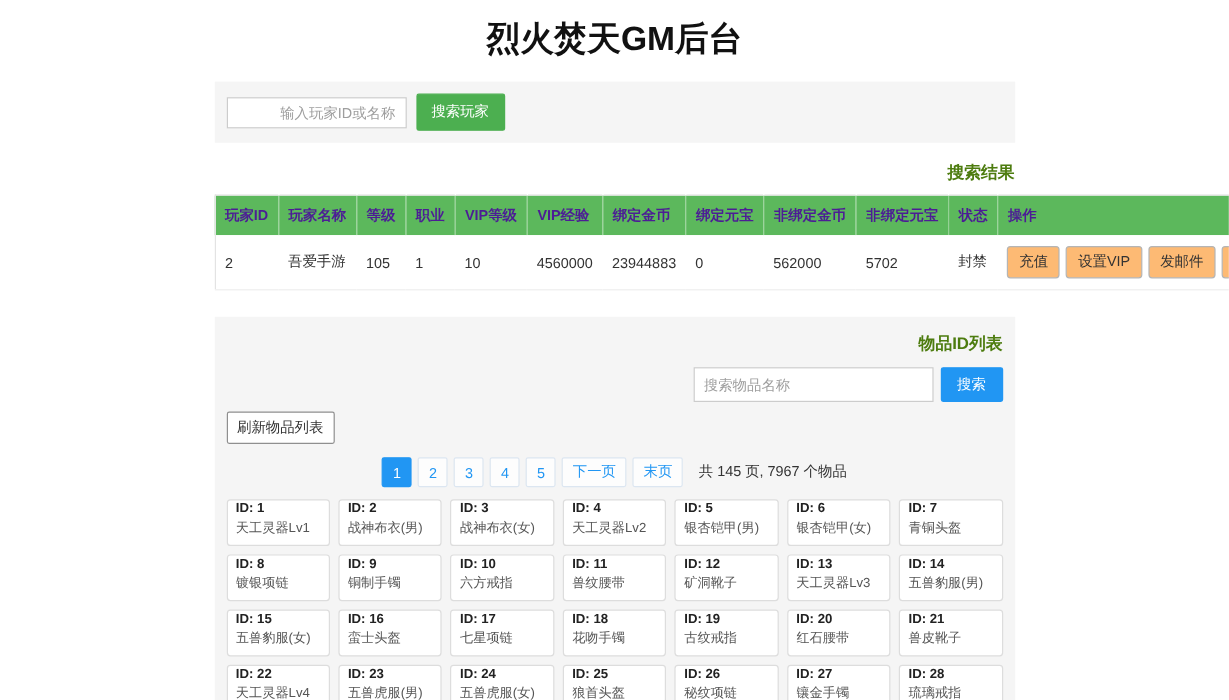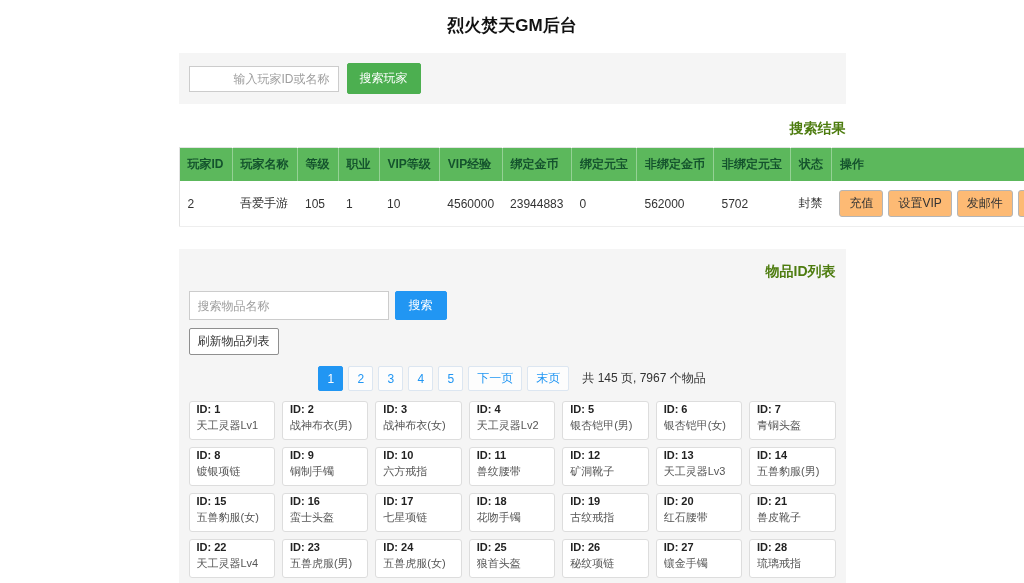--- a/index.html
+++ b/index.html
@@ -12,21 +12,21 @@
   *{box-sizing:border-box;}
   body{
     margin:0;
     background:#fff;
     color:#333;
     font-family:"Liberation Sans","DejaVu Sans",sans-serif;
   }
   .container{width:667px;margin:0 auto;}
   h1.page-title{
     text-align:center;
-    font-size:17px;
+    font-size:28px;
     font-weight:bold;
     margin:14px 0 16px;
     color:#111;
   }
   
   .search-panel{
     background:var(--panel-gray);
     padding:10px;
     display:flex;
     align-items:center;
@@ -64,21 +64,21 @@
   }
   
   table.result-table{
     width:100%;
     border-collapse:collapse;
     font-size:12px;
     border:1px solid #e3e3e3;
   }
   table.result-table thead th{
     background:var(--header-green);
-    color:#14532d;
+    color:#4c1d95;
     text-align:left;
     font-weight:bold;
     padding:8px 8px;
     border-right:1px solid rgba(255,255,255,.35);
     white-space:nowrap;
   }
   table.result-table thead th:last-child{border-right:none;}
   table.result-table tbody td{
     background:#fff;
     padding:9px 8px;
@@ -96,21 +96,21 @@
     cursor:pointer;
     font-family:inherit;
   }
   
   .item-panel{
     background:var(--panel-gray);
     padding:12px 10px 12px;
     margin-top:22px;
   }
   .item-panel .section-heading{margin:2px 0 10px;}
-  .item-search-row{display:flex;gap:6px;margin-bottom:8px;}
+  .item-search-row{display:flex;gap:6px;margin-bottom:8px;justify-content:flex-end;}
   .item-input{width:200px;}
   .btn-blue{
     background:var(--accent-blue);
     color:#fff;
     border:1px solid var(--accent-blue);
     padding:5px 13px;
   }
   .refresh-btn{
     background:#fff;
     border:1px solid #8f8f8f;

